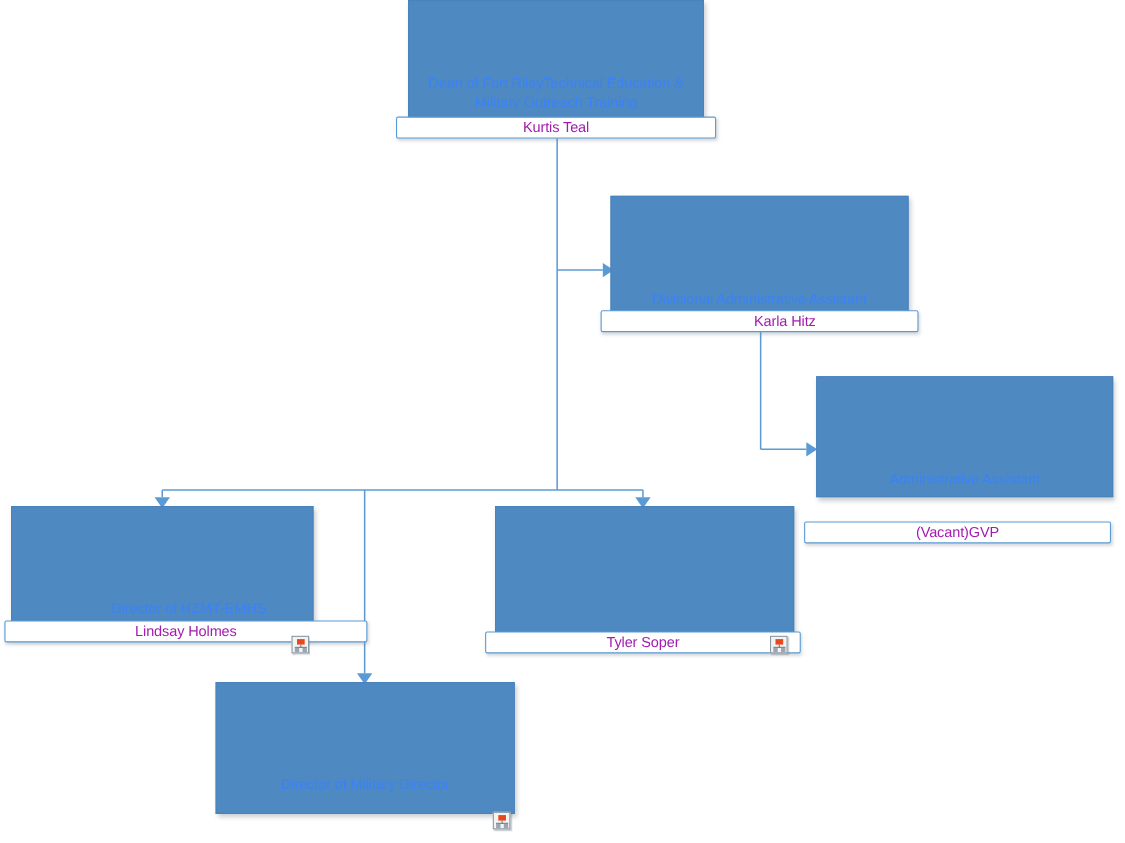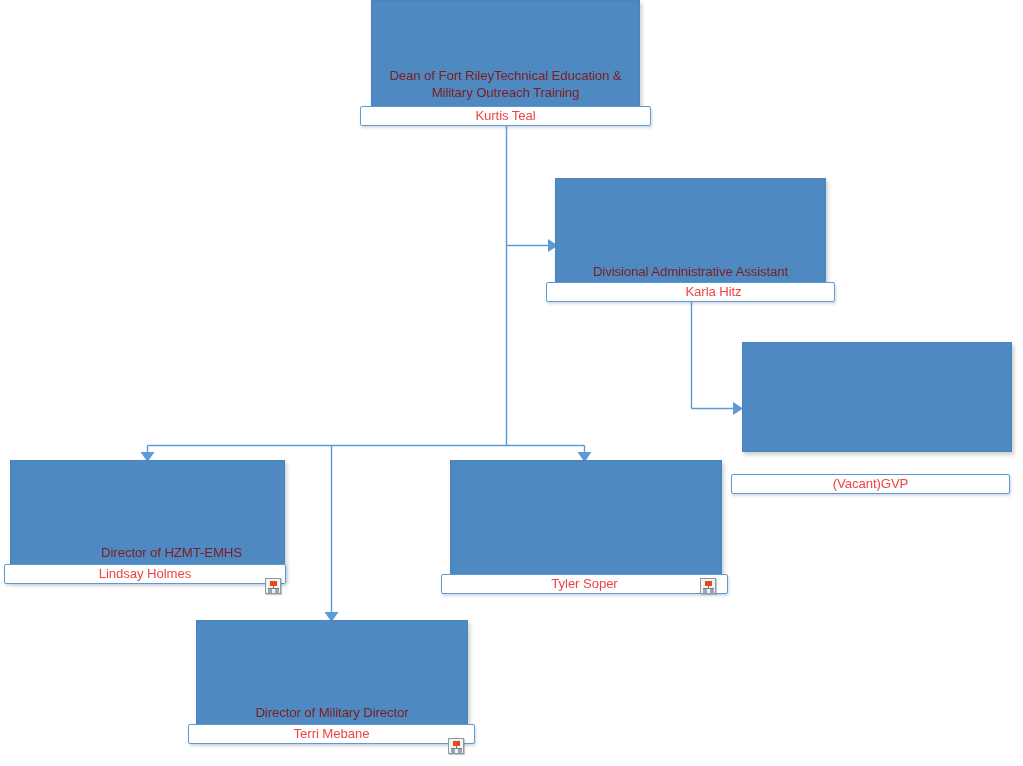--- a/index.html
+++ b/index.html
@@ -43,34 +43,34 @@
     box-sizing: border-box;
     background: #4e89c2;
     border: 1px solid #4a83bb;
     box-shadow: 2px 3px 4px rgba(120,130,140,0.38);
   }
   .node-title {
     position: absolute;
     left: 4px;
     right: 4px;
     box-sizing: border-box;
-    color: #7f1d1d;
+    color: #3b82f6;
     font-size: 13.2px;
     line-height: 16.5px;
     text-align: center;
     letter-spacing: -0.1px;
     white-space: pre-line;
   }
   .node-namebar {
     position: absolute;
     box-sizing: border-box;
     background: #ffffff;
     border: 1px solid #5b9bd5;
     border-radius: 2px;
-    color: #ef4444;
+    color: #a21caf;
     font-size: 13.2px;
     line-height: 18px;
     text-align: center;
     letter-spacing: -0.1px;
     box-shadow: 1px 2px 3px rgba(120,130,140,0.30);
     overflow: hidden;
   }
 
   
   .sub-icon {
@@ -156,27 +156,28 @@
   </div>
 
   <div class="node" style="left:555px; top:178px; width:271px; height:140px;">
     <div class="node-box" style="width:271px; height:110px;"></div>
     <div class="node-title" style="top:86px;">Divisional Administrative Assistant</div>
     <div class="node-namebar" style="left:-9px; top:104px; width:289px; height:20px;padding-left:46px;">Karla Hitz</div>
   </div>
 
   <div class="node" style="left:742px; top:342px; width:270px; height:124px;">
     <div class="node-box" style="width:270px; height:110px;"></div>
+    <div class="node-title" style="top:86px;">Administrative Assistant</div>
     <div class="node-namebar" style="left:-11px; top:104px; width:279px; height:20px;margin-top:28px;">(Vacant)GVP</div>
   </div>
 
   <div class="node" style="left:10px; top:460px; width:275px; height:134px;padding-left:48px;">
     <div class="node-box" style="width:275px; height:120px;"></div>
     <div class="node-title" style="top:85px;">Director of HZMT-EMHS</div>
-    <div class="node-namebar" style="left:-6px; top:104px; width:282px; height:20px;">Lindsay Holmes</div>
+    <div class="node-namebar" style="left:-6px; top:104px; width:330px; height:20px;">Lindsay Holmes</div>
     <div class="sub-icon" style="left:255px; top:118px;">
       <div class="si-top"></div>
         <div class="si-stem"></div>
         <div class="si-bar"></div>
       <div class="si-l"></div>
         <div class="si-r"></div>
     </div>
   </div>
 
   <div class="node" style="left:450px; top:460px; width:272px; height:134px;">
@@ -187,21 +188,20 @@
         <div class="si-stem"></div>
         <div class="si-bar"></div>
       <div class="si-l"></div>
         <div class="si-r"></div>
     </div>
   </div>
 
   <div class="node" style="left:196px; top:620px; width:272px; height:134px;">
     <div class="node-box" style="width:272px; height:120px;"></div>
     <div class="node-title" style="top:85px;">Director of Military Director</div>
-    <div class="node-namebar" style="left:-8px; top:104px; width:287px; height:20px;">Terri Mebane</div>
     <div class="sub-icon" style="left:252px; top:118px;">
       <div class="si-top"></div>
         <div class="si-stem"></div>
         <div class="si-bar"></div>
       <div class="si-l"></div>
         <div class="si-r"></div>
     </div>
   </div>
 
 </div>

